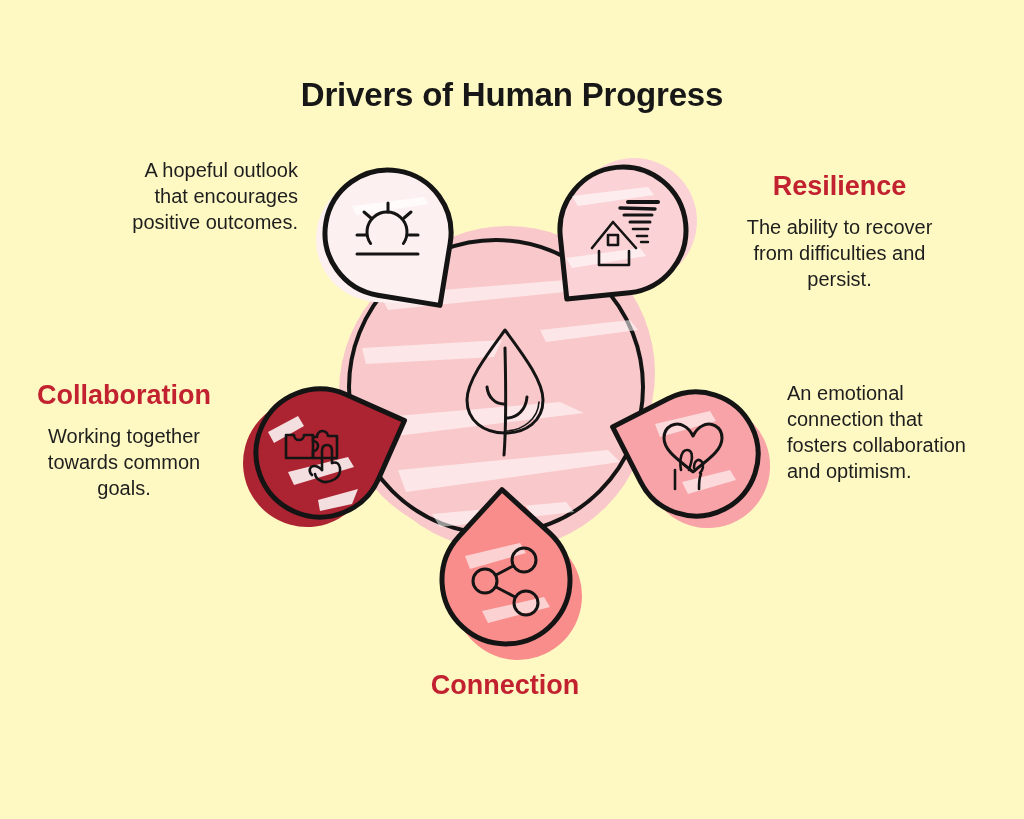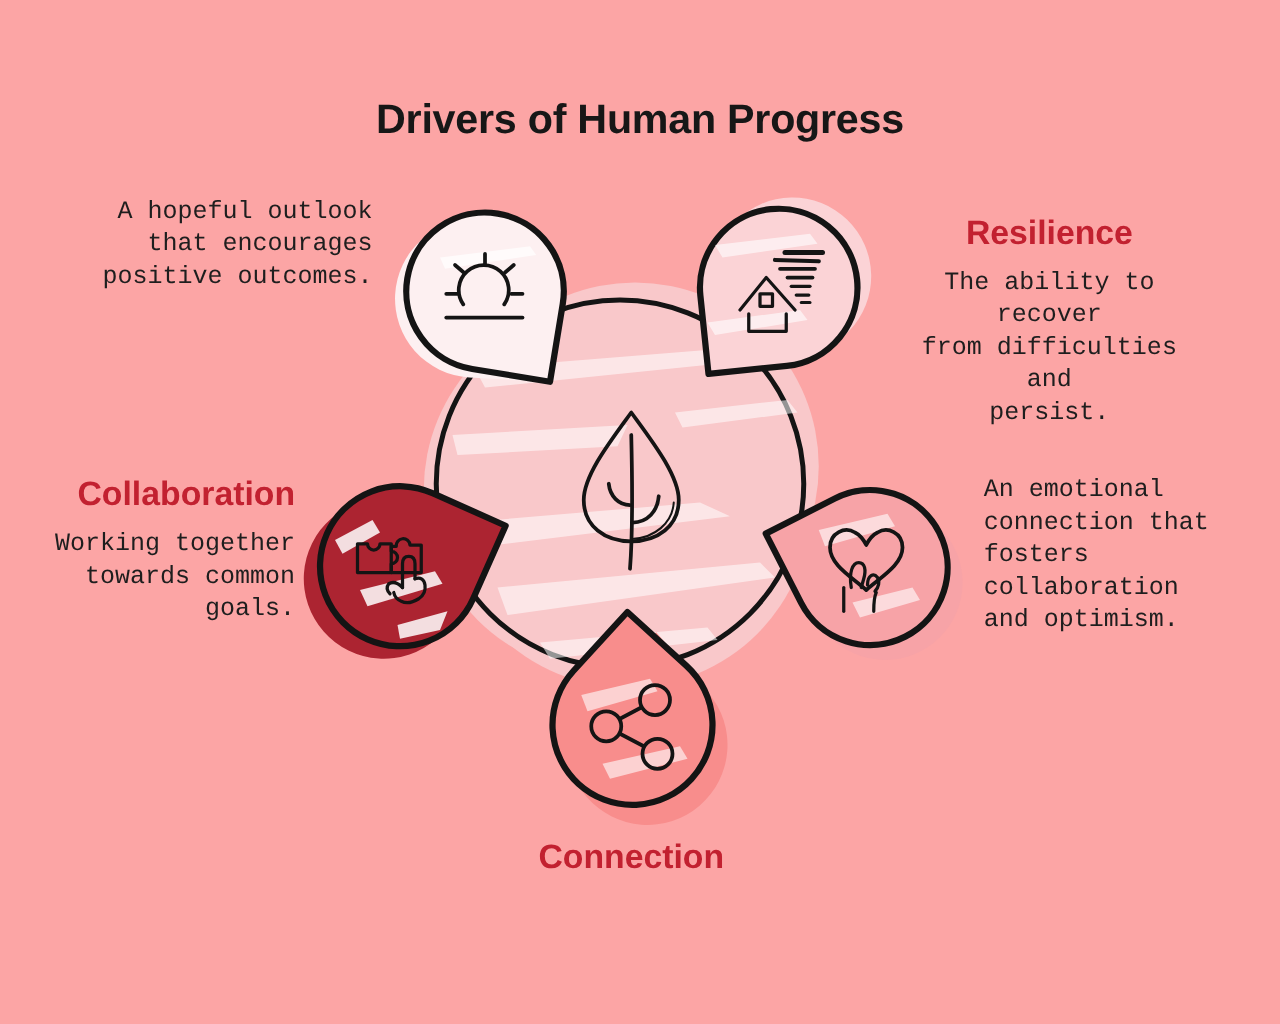--- a/index.html
+++ b/index.html
@@ -1,38 +1,37 @@
 <!DOCTYPE html>
 <html><head>
 <meta charset="utf-8">
 <style>
   html,body { margin:0; padding:0; background:#ffffff; }
   .canvas {
-    position:relative; width:1024px; height:819px; background:#fca5a5;
+    position:relative; width:1024px; height:819px; background:#fef9c3;
     font-family:"Liberation Sans","DejaVu Sans",sans-serif; overflow:hidden;
   }
   .diagram { position:absolute; left:0; top:0; width:1024px; height:819px; }
   .title {
     position:absolute; top:76px; left:0; width:1024px; margin:0;
     text-align:center; font-size:33px; font-weight:700; color:#171717;
     letter-spacing:-0.2px;
   }
   .txt { position:absolute; }
   .txt h2 {
     margin:0 0 13px 0; font-size:27px; line-height:30px; font-weight:700;
     color:#c22130; letter-spacing:0;
   }
   .txt p {
     margin:0; font-size:20px; line-height:26px; color:#1e1e1e;
     white-space:pre-line;
-    font-family:Liberation Mono, monospace;
   }
   .txt-optimism      { left:56px;  top:157px; width:242px; text-align:right; }
   .txt-resilience    { left:722px; top:171px; width:235px; text-align:center; }
-  .txt-collaboration { left:36px;  top:380px; width:200px; text-align:right; }
+  .txt-collaboration { left:24px;  top:380px; width:200px; text-align:center; }
   .txt-love          { left:787px; top:380px; width:230px; text-align:left; }
   .txt-connection    { left:335px; top:670px; width:340px; text-align:center; }
   .shape     { stroke:#141414; stroke-width:5; stroke-linejoin:round; }
   .bigshape  { stroke:#141414; stroke-width:4; }
   .icon      { stroke:#141414; stroke-width:3; fill:none; stroke-linecap:round; stroke-linejoin:round; }
   .icon-thin { stroke:#141414; stroke-width:2.6; fill:none; stroke-linecap:round; stroke-linejoin:round; }
   .streak    { fill:#ffffff; stroke:none; }
 </style>
 </head>
 <body>

